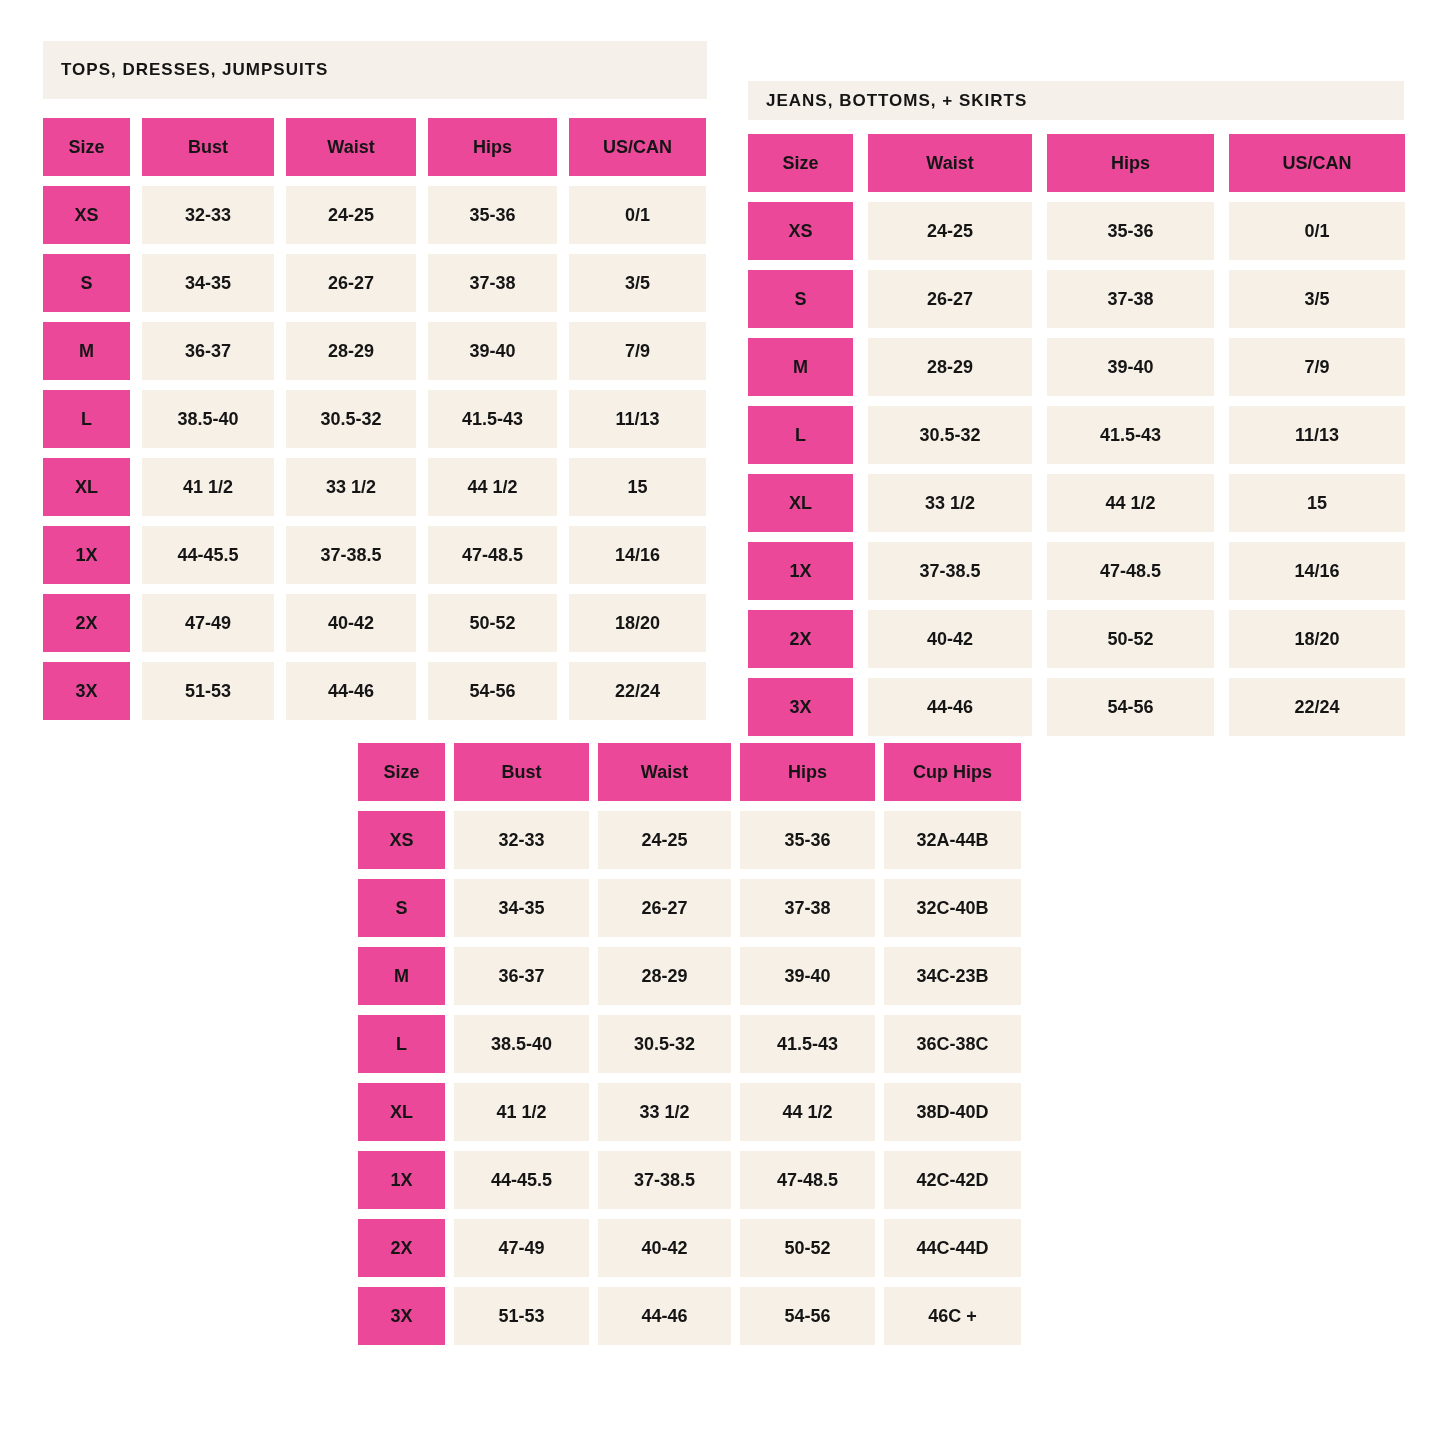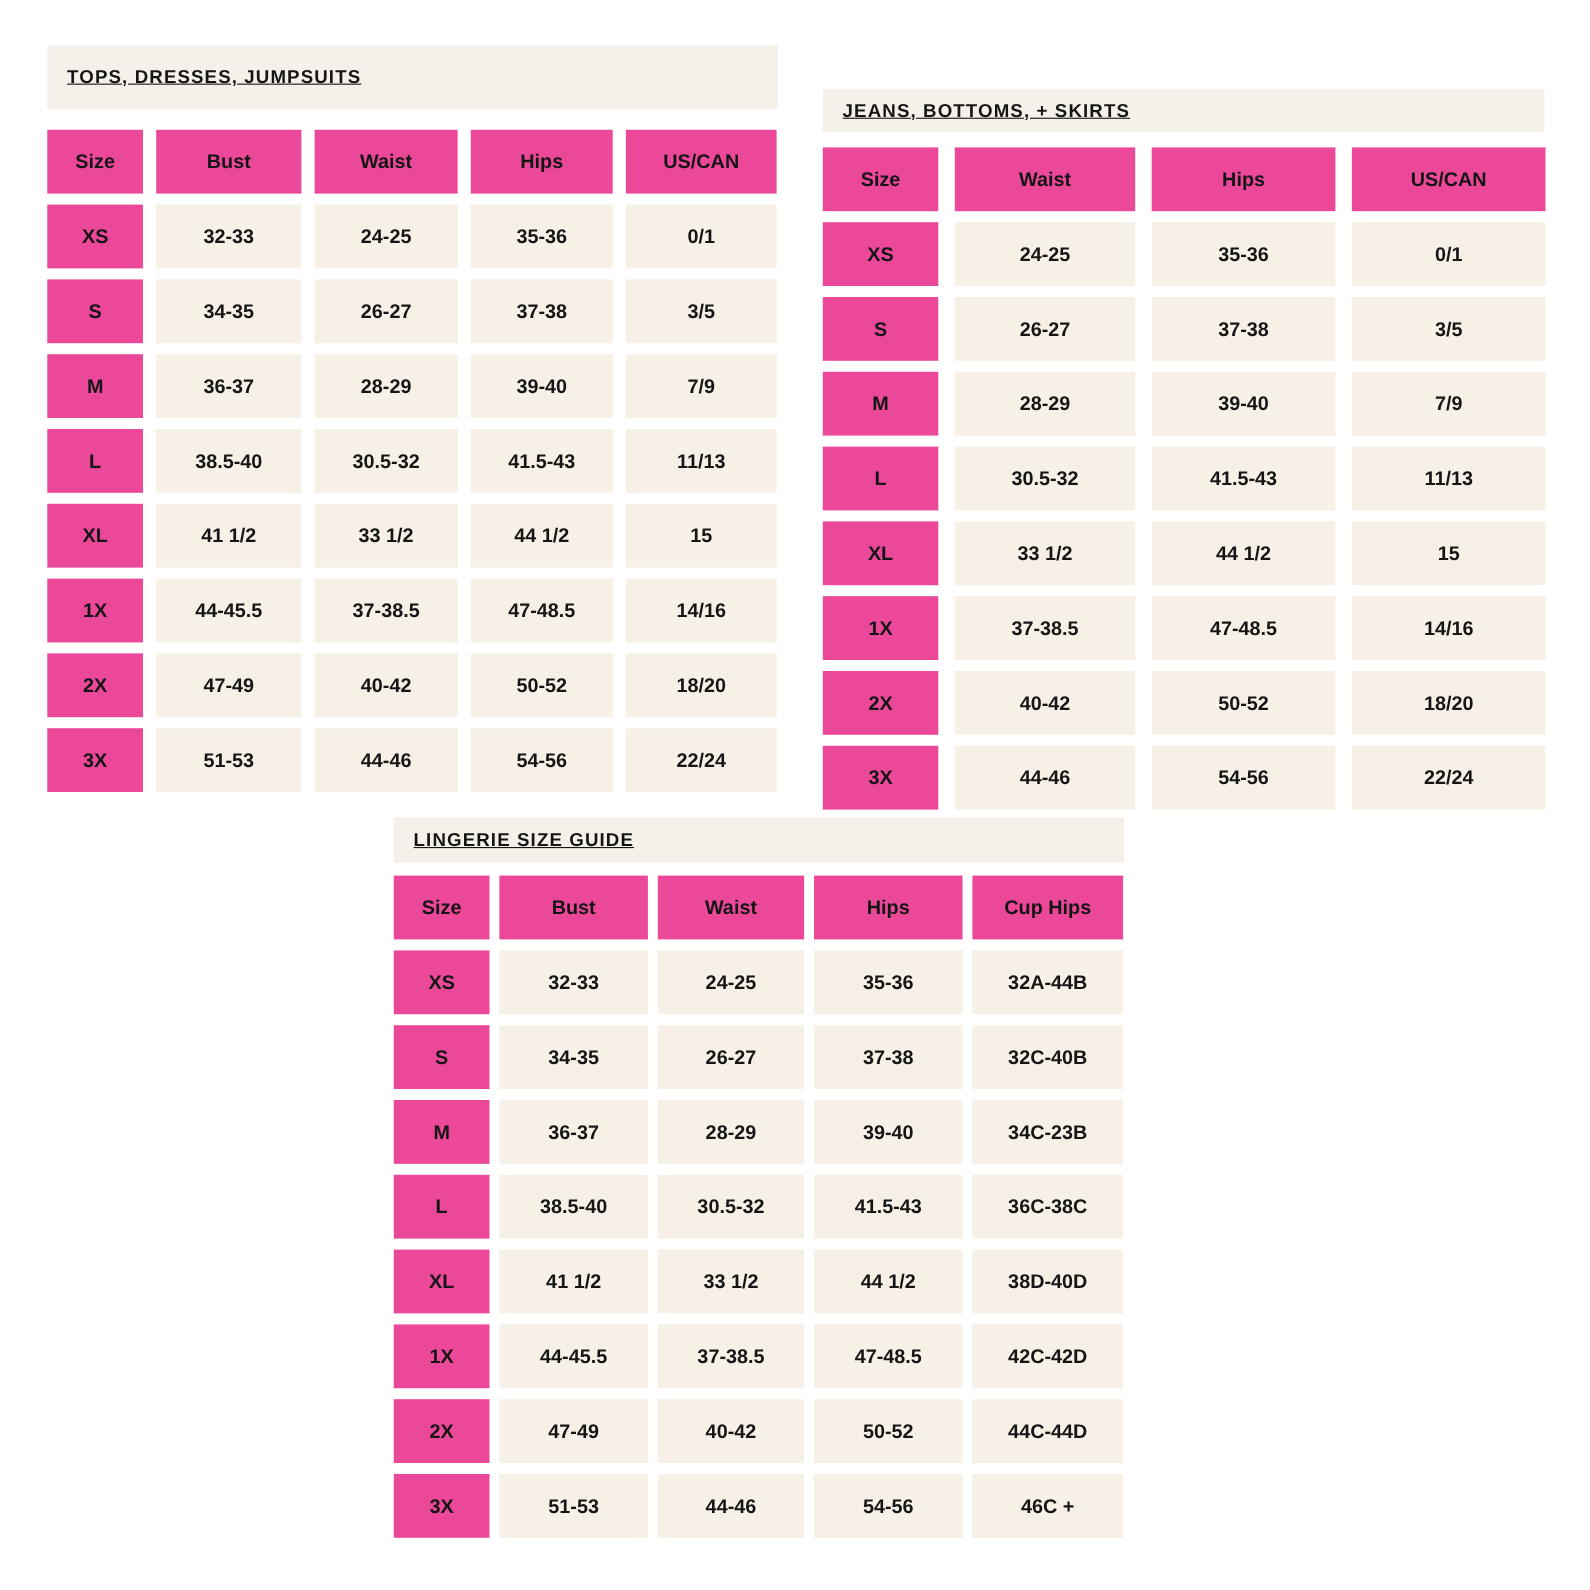--- a/index.html
+++ b/index.html
@@ -5,21 +5,21 @@
   html,body{margin:0;padding:0;background:#ffffff;}
   .canvas{
     position:relative;width:1445px;height:1445px;background:#ffffff;
     font-family:"Liberation Sans",sans-serif;color:#151515;overflow:hidden;
   }
   .size-table{position:absolute;}
   .banner{
     background:#F5F0E9;display:flex;flex-direction:column;justify-content:center;
     padding-left:18px;box-sizing:border-box;
   }
-  .title{font-weight:bold;font-size:17px;letter-spacing:1px;text-decoration:underline;}
+  .title{font-weight:bold;font-size:17px;letter-spacing:1px;}
   .subtitle{font-weight:bold;font-size:13.5px;letter-spacing:0.6px;margin-top:3px;}
   .grid{display:grid;}
   .cell{
     display:flex;align-items:center;justify-content:center;
     font-weight:bold;font-size:18px;height:58px;text-align:center;
   }
   .hcell{background:#ec4899;}
   .dcell{background:#F6F0E7;}
 
   #tops{left:43px;top:41px;width:664px;}
@@ -130,23 +130,20 @@
         <div class="cell dcell">50-52</div>
         <div class="cell dcell">18/20</div>
         <div class="cell hcell">3X</div>
         <div class="cell dcell">44-46</div>
         <div class="cell dcell">54-56</div>
         <div class="cell dcell">22/24</div>
       </div>
   </section>
 
   <section class="size-table" id="lingerie">
-    <div class="banner">
-      <div class="title">LINGERIE SIZE GUIDE</div>
-    </div>
     <div class="grid">
         <div class="cell hcell">Size</div>
         <div class="cell hcell">Bust</div>
         <div class="cell hcell">Waist</div>
         <div class="cell hcell">Hips</div>
         <div class="cell hcell">Cup Hips</div>
         <div class="cell hcell">XS</div>
         <div class="cell dcell">32-33</div>
         <div class="cell dcell">24-25</div>
         <div class="cell dcell">35-36</div>

